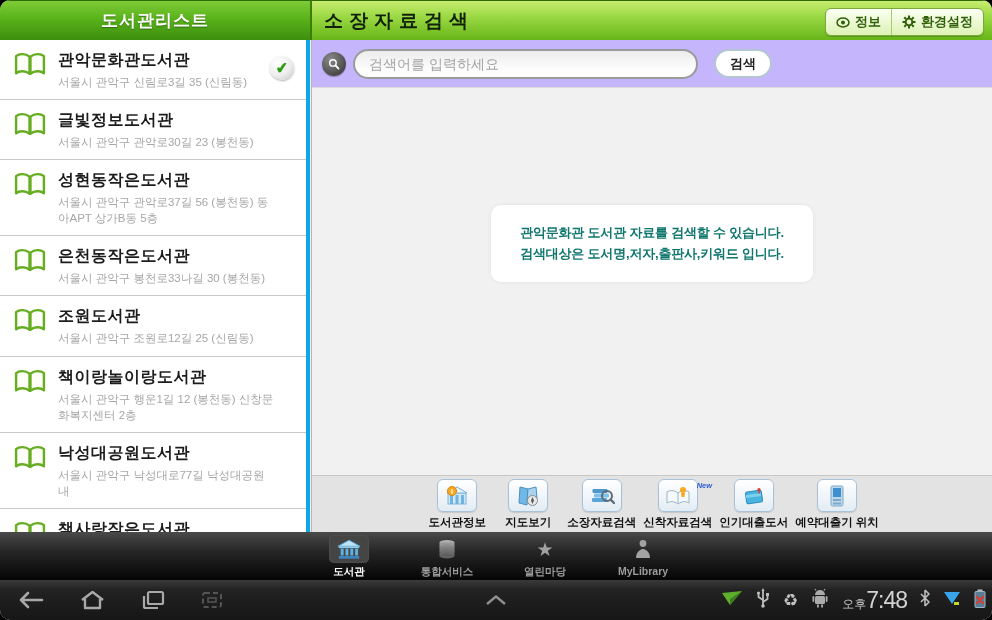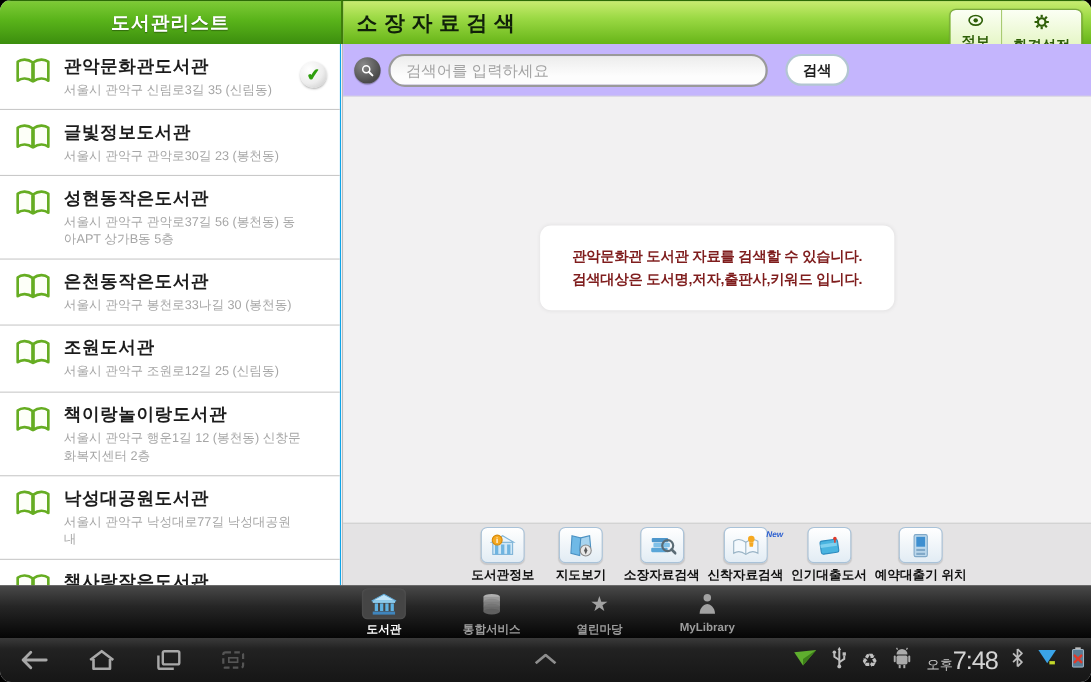--- a/index.html
+++ b/index.html
@@ -21,26 +21,26 @@
     border-top:1px solid #2c6b06; border-left:2px solid #3e7c0c;
     display:flex; align-items:center;
   }
   .main-header .title { color:#10200a; font-size:19px; font-weight:bold; letter-spacing:6px; padding-left:12px; }
   .header-buttons {
     position:absolute; right:8px; top:7px; display:flex;
     background:linear-gradient(180deg,#fbfff4,#ddf2b4);
     border:1px solid #7aa93c; border-radius:6px; overflow:hidden;
     box-shadow:0 1px 1px rgba(0,0,0,.2);
   }
-  .hbtn { display:flex; align-items:center; gap:5px; padding:4px 10px; font-size:13px; font-weight:bold; color:#2f5f08; cursor:pointer;flex-direction:column; }
+  .hbtn { display:flex; align-items:center; gap:5px; padding:4px 10px; font-size:13px; font-weight:bold; color:#2f5f08; cursor:pointer; }
   .hbtn + .hbtn { border-left:1px solid #a9cb72; }
   .hbtn svg { display:block; }
 
   
-  .sidebar { position:absolute; left:0; top:40px; width:310px; height:492px; background:#fff; border-right:1px solid #0ea5e9; overflow:hidden; }
+  .sidebar { position:absolute; left:0; top:40px; width:310px; height:492px; background:#fff; border-right:4px solid #0ea5e9; overflow:hidden; }
   .lib-item { position:relative; padding:10px 30px 9px 58px; border-bottom:1px solid #cscsc; border-bottom:1px solid #c9c9c9; cursor:pointer; }
   .book-icon { position:absolute; left:13px; top:12px; }
   .lib-name { font-size:16px; font-weight:bold; color:#1c1c1c; letter-spacing:.5px; margin-bottom:3px; }
   .lib-addr { font-size:11.5px; color:#a6a6a6; line-height:1.4; }
   .check-badge {
     position:absolute; right:12px; top:16px; width:24px; height:24px; border-radius:50%;
     background:radial-gradient(circle at 35% 28%, #ffffff 0%, #ededed 55%, #c2c2c2 100%);
     box-shadow:0 1px 2px rgba(0,0,0,.3);
     display:flex; align-items:center; justify-content:center;
     color:#2f9e0e; font-size:15px; font-weight:bold; transform:rotate(-6deg);
@@ -66,21 +66,21 @@
     margin-left:16px; width:58px; height:29px; border-radius:15px;
     border:2px solid #b3c6d2; background:#fff; font-size:13px; font-weight:bold; color:#1e1e1e;
     cursor:pointer; font-family:inherit;
   }
   .content { flex:1; position:relative; background:#f2f1f2; }
   .notice-box {
     position:absolute; left:50%; transform:translateX(-50%); top:117px;
     width:322px; background:#fff; border-radius:10px; padding:17px 8px;
     text-align:center; box-shadow:0 0 4px rgba(0,0,0,.07);
   }
-  .notice-box div { font-size:13px; font-weight:bold; color:#7f1d1d; line-height:1.65; letter-spacing:-.2px; }
+  .notice-box div { font-size:13px; font-weight:bold; color:#0f766e; line-height:1.65; letter-spacing:-.2px; }
 
   
   .quick-bar { height:57px; background:#e4e3e4; border-top:1px solid #c8c8c8; display:flex; justify-content:center; align-items:flex-start; gap:7px; padding-top:3px; }
   .qa { display:flex; flex-direction:column; align-items:center; cursor:pointer; min-width:64px; }
   .qa-icon {
     width:40px; height:33px; border-radius:6px; border:1px solid #a9c2d8;
     background:linear-gradient(180deg,#ffffff,#e2ecf4);
     display:flex; align-items:center; justify-content:center; position:relative;
     box-shadow:0 1px 1px rgba(0,0,0,.12);
   }

